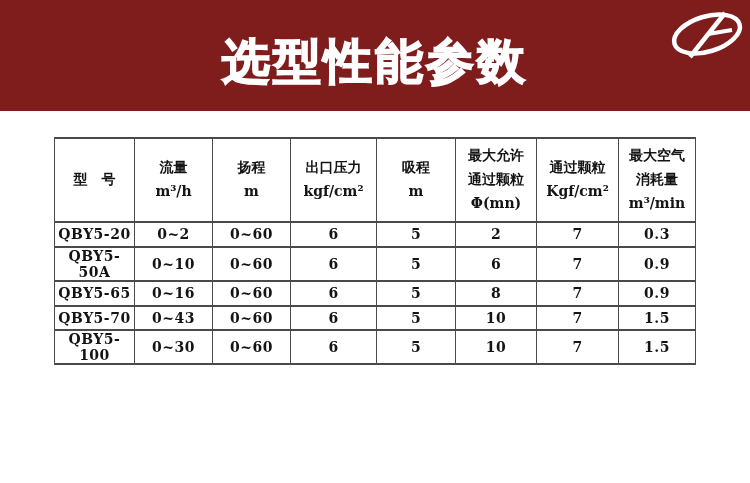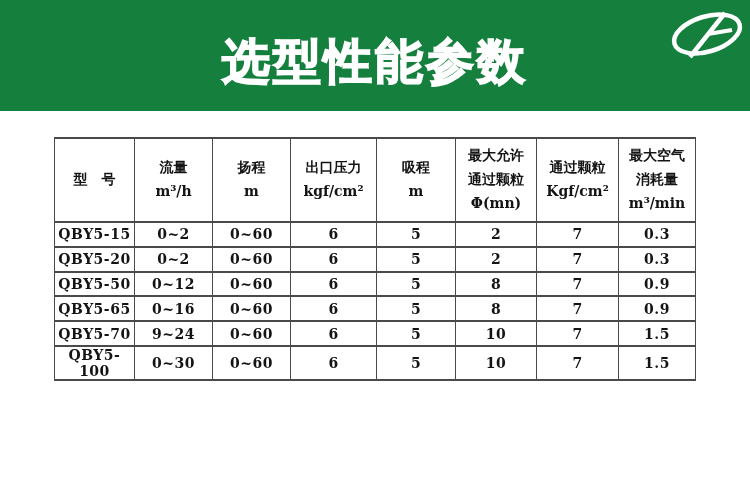--- a/index.html
+++ b/index.html
@@ -11,21 +11,21 @@
     height: 483px;
     background: #ffffff;
     font-family: "Liberation Sans", sans-serif;
     overflow: hidden;
     position: relative;
   }
   
   .banner {
     position: relative;
     height: 111px;
-    background: #15803d;
+    background: #7f1d1d;
     display: flex;
     align-items: center;
     justify-content: center;
   }
   .banner-title {
     margin: 0;
     padding-top: 10px;
     color: #ffffff;
     font-family: "DejaVu Sans", "Liberation Sans", sans-serif;
     font-weight: 900;
@@ -119,62 +119,52 @@
 Φ(mn)</th>
         <th>通过颗粒
 Kgf/cm²</th>
         <th>最大空气
 消耗量
 m³/min</th>
       </tr>
     </thead>
     <tbody>
         <tr>
-          <td>QBY5-15</td>
-          <td>0~2</td>
-          <td>0~60</td>
-          <td>6</td>
-          <td>5</td>
-          <td>2</td>
-          <td>7</td>
-          <td>0.3</td>
-        </tr>
-        <tr>
           <td>QBY5-20</td>
           <td>0~2</td>
           <td>0~60</td>
           <td>6</td>
           <td>5</td>
           <td>2</td>
           <td>7</td>
           <td>0.3</td>
         </tr>
         <tr>
-          <td>QBY5-50</td>
-          <td>0~12</td>
+          <td>QBY5-50A</td>
+          <td>0~10</td>
           <td>0~60</td>
           <td>6</td>
           <td>5</td>
-          <td>8</td>
+          <td>6</td>
           <td>7</td>
           <td>0.9</td>
         </tr>
         <tr>
           <td>QBY5-65</td>
           <td>0~16</td>
           <td>0~60</td>
           <td>6</td>
           <td>5</td>
           <td>8</td>
           <td>7</td>
           <td>0.9</td>
         </tr>
         <tr>
           <td>QBY5-70</td>
-          <td>9~24</td>
+          <td>0~43</td>
           <td>0~60</td>
           <td>6</td>
           <td>5</td>
           <td>10</td>
           <td>7</td>
           <td>1.5</td>
         </tr>
         <tr>
           <td>QBY5-100</td>
           <td>0~30</td>

